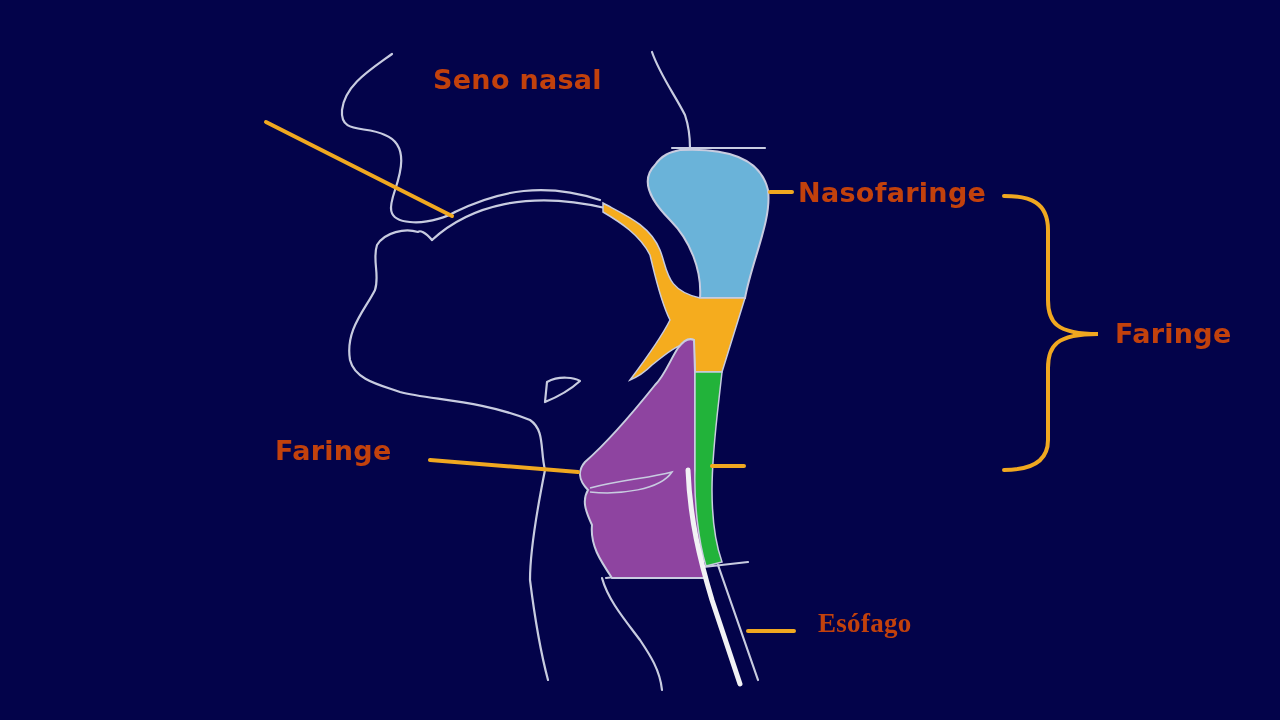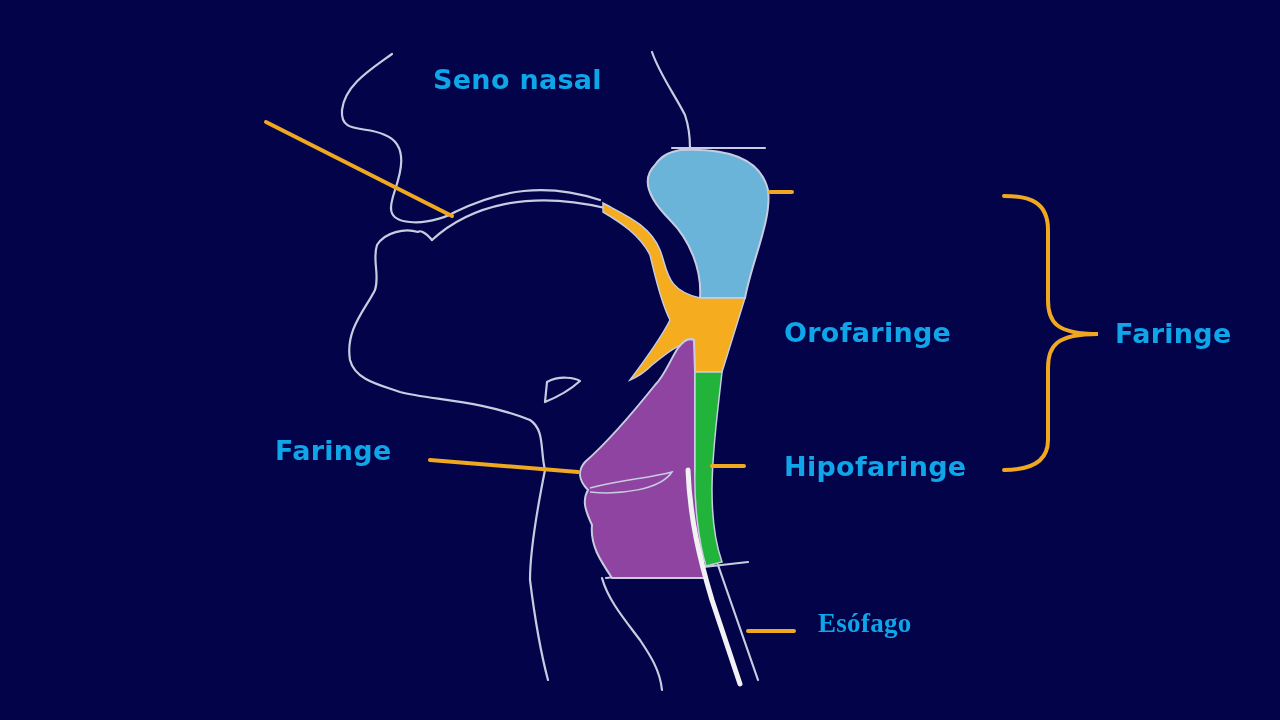--- a/index.html
+++ b/index.html
@@ -4,21 +4,21 @@
   <style>
     html, body { margin: 0; padding: 0; }
     body {
       width: 1280px; height: 720px; overflow: hidden;
       background: #03034a;
       font-family: "DejaVu Sans", "Liberation Sans", sans-serif;
     }
     .stage { position: relative; width: 1280px; height: 720px; }
     svg.art { position: absolute; left: 0; top: 0; }
     .label {
-      position: absolute; color: #0ea5e9; font-weight: bold;
+      position: absolute; color: #c2410c; font-weight: bold;
       font-size: 27px; letter-spacing: 0.3px; white-space: nowrap;
       line-height: 1;
     }
   </style>
 </head>
 <body>
 
 <div class="stage">
 
   <svg class="art" width="1280" height="720" viewBox="0 0 1280 720">
@@ -60,19 +60,18 @@
       <line x1="770" y1="192" x2="792" y2="192"></line>
       <line x1="430" y1="460" x2="578" y2="472"></line>
       <line x1="712" y1="466" x2="744" y2="466"></line>
       <line x1="748" y1="631" x2="794" y2="631"></line>
 
       <path d="M1004 196 C1030 196 1048 202 1048 230 L1048 300 C1048 322 1056 334 1098 334 C1056 334 1048 346 1048 368 L1048 440 C1048 462 1030 470 1004 470"></path>
     </g>
   </svg>
 
   <div class="label" style="left:433px; top:66px;">Seno nasal</div>
-  <div class="label" style="left:784px; top:319px;">Orofaringe</div>
+  <div class="label" style="left:798px; top:179px;">Nasofaringe</div>
   <div class="label" style="left:1115px; top:320px;">Faringe</div>
   <div class="label" style="left:275px; top:437px;">Faringe</div>
-  <div class="label" style="left:784px; top:453px;">Hipofaringe</div>
   <div class="label" style="left:818px; top:610px;font-family:Liberation Serif, serif;">Esófago</div>
 
 </div>
 
 </body></html>

